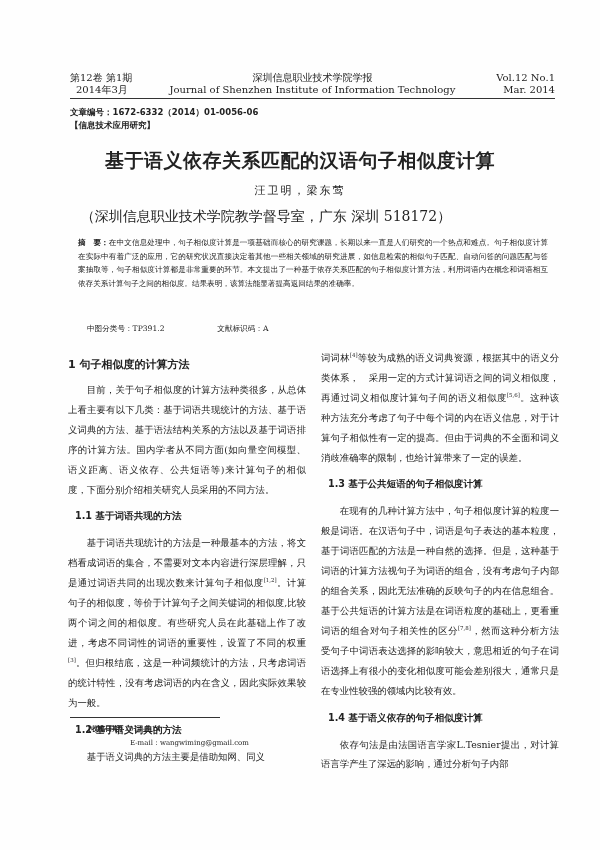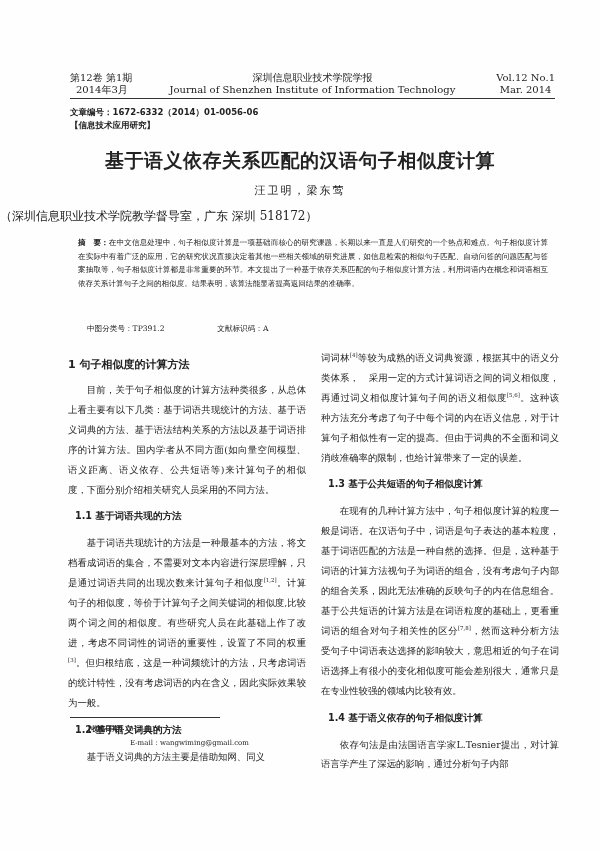--- a/index.html
+++ b/index.html
@@ -2,27 +2,27 @@
 <html><head>
   <meta charset="utf-8">
   <style>
     html, body { margin:0; padding:0; }
     body { width:600px; height:850px; background:#fefefe; position:relative; overflow:hidden;
            font-family: "DejaVu Serif", "Liberation Serif", serif; color:#222; }
     .page { position:absolute; left:0; top:0; width:600px; height:850px; }
     .hdr { position:absolute; left:70px; top:72px; width:485px; height:30px; font-size:10px; }
     .hdr .l { position:absolute; left:0; top:0; line-height:12px; }
     .hdr .c { position:absolute; left:0; width:100%; top:0; text-align:center; line-height:12px; }
-    .hdr .r { position:absolute; right:0; top:0; text-align:center; line-height:12px; }
+    .hdr .r { position:absolute; right:0; top:0; text-align:right; line-height:12px; }
     .hdr-rule { position:absolute; left:70px; top:98px; width:485px; height:0; border-top:1.5px solid #333; }
     .meta { position:absolute; left:70px; top:106px; font-size:8.5px; font-family:"DejaVu Sans", sans-serif; line-height:13px; font-weight:bold; }
     .title { position:absolute; left:0; width:600px; top:148px; text-align:center; font-family:"DejaVu Sans", sans-serif;
              font-size:19px; font-weight:bold; letter-spacing:0.5px; }
     .authors { position:absolute; left:0; width:600px; top:183px; text-align:center; font-size:11px; letter-spacing:2px; }
-    .affil { position:absolute; left:0; width:532px; top:208px; font-size:12px; }
+    .affil { position:absolute; left:0; width:532px; top:208px; text-align:center; font-size:14px; }
     .abstract { position:absolute; left:78px; top:236px; width:470px; font-size:7.6px; line-height:13.5px; text-align:justify; }
     .abstract .lbl { font-weight:bold; font-family:Liberation Serif, serif; }
     .kw { position:absolute; left:87px; top:309px; font-size:7.6px; line-height:15px; }
     .kw .lbl { font-weight:bold; font-family:"DejaVu Sans", sans-serif; }
     .cls { position:absolute; left:87px; top:324px; font-size:7.6px; }
     .cls .lbl { font-weight:normal; font-family:"DejaVu Sans", sans-serif; }
     .col { position:absolute; top:348px; width:238px; font-size:9.4px; line-height:19.9px; text-align:justify; }
     .col.left { left:68px; }
     .col.right { left:321px; }
     .col p { margin:0; text-indent:2em; }

